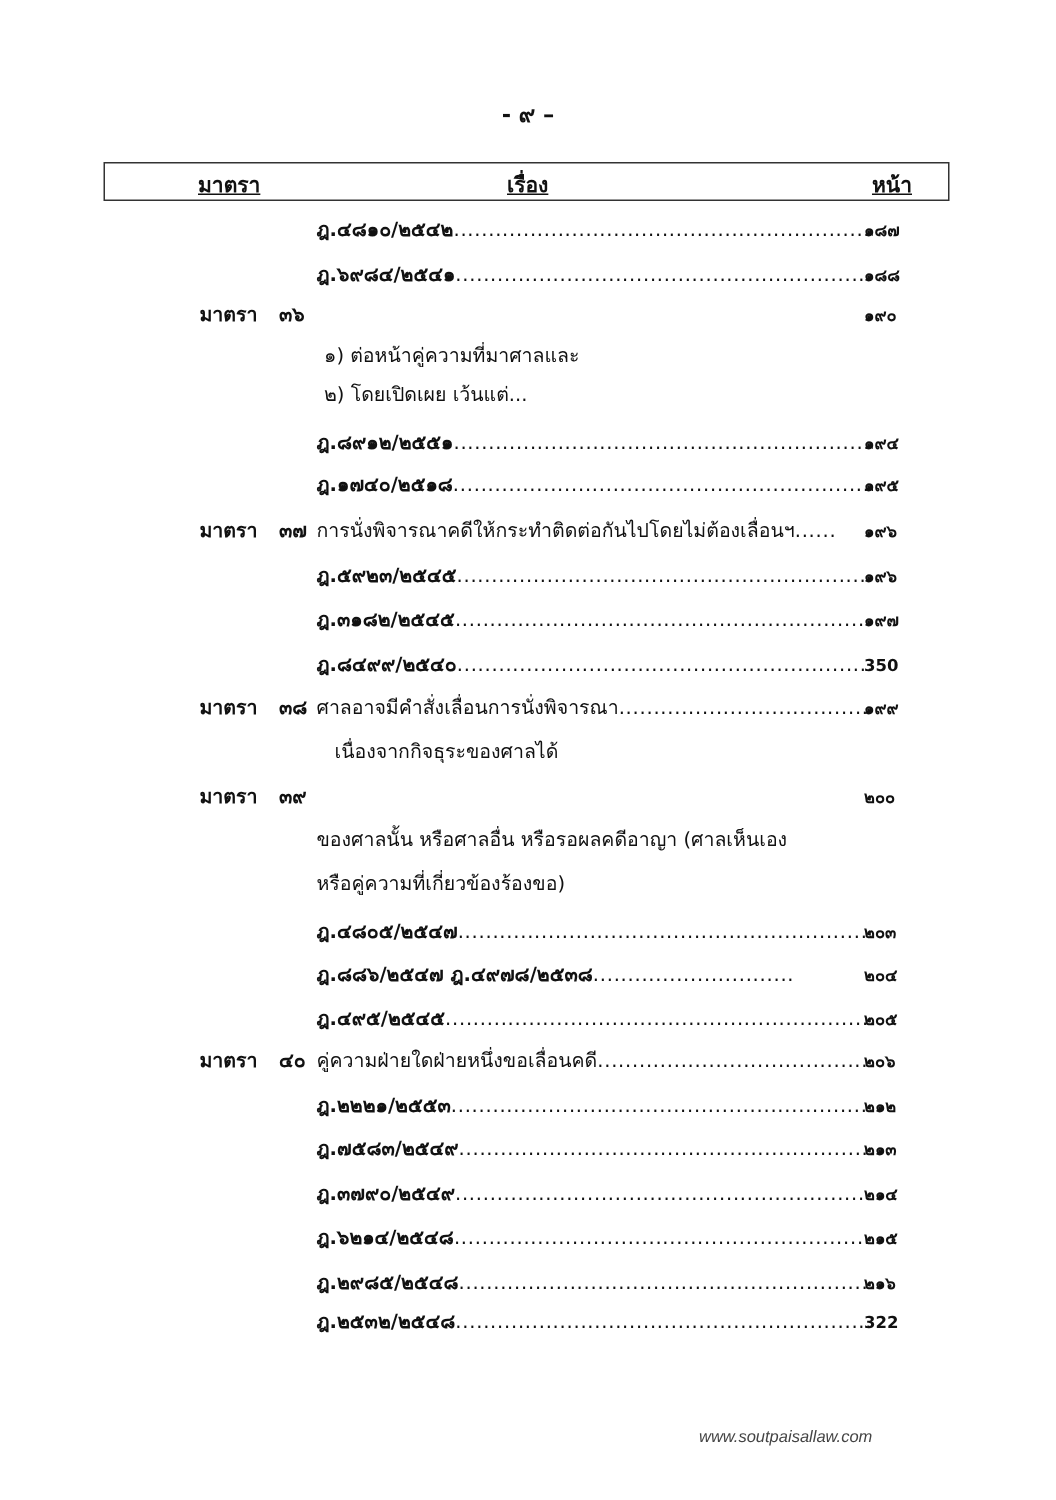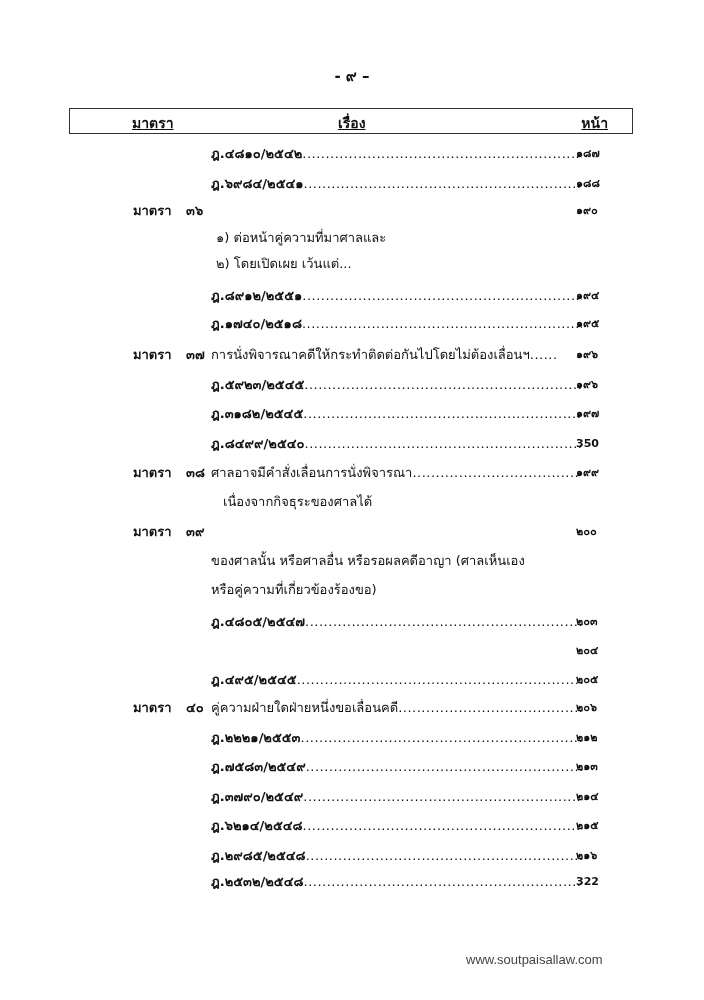--- a/index.html
+++ b/index.html
@@ -78,21 +78,22 @@
     .row .pg {
       position: absolute;
       left: 576px;
       font-weight: bold;
       font-size: 11px;
     }
     .footer {
       position: absolute;
       top: 952px;
       left: 466px;
-      font-size: 13px;
+      font-style: italic;
+      font-size: 11px;
       color: #444444;
       font-family: "Liberation Sans", sans-serif;
     }
   </style>
 </head>
 <body>
 
 <div class="page-number">- ๙ –</div>
 
 <div class="header-box">
@@ -165,20 +166,21 @@
       <span class="text"><span>ของศาลนั้น หรือศาลอื่น หรือรอผลคดีอาญา (ศาลเห็นเอง</span></span>
     </div>
     <div class="row" style="top: 579px;">
       <span class="text"><span>หรือคู่ความที่เกี่ยวข้องร้องขอ)</span></span>
     </div>
     <div class="row" style="top: 611px;">
       <span class="text bold"><span>ฎ.๔๘๐๕/๒๕๔๗</span><span class="leader">...................................................................</span></span>
       <span class="pg">๒๐๓</span>
     </div>
     <div class="row" style="top: 640px;">
+      <span class="text bold"><span>ฎ.๘๘๖/๒๕๔๗       ฎ.๔๙๗๘/๒๕๓๘</span><span class="leader">.............................</span></span>
       <span class="pg">๒๐๔</span>
     </div>
     <div class="row" style="top: 669px;">
       <span class="text bold"><span>ฎ.๔๙๕/๒๕๔๕</span><span class="leader">...................................................................</span></span>
       <span class="pg">๒๐๕</span>
     </div>
     <div class="row" style="top: 697px;">
       <span class="label">มาตรา</span>
       <span class="num">๔๐</span>
       <span class="text"><span>คู่ความฝ่ายใดฝ่ายหนึ่งขอเลื่อนคดี</span><span class="leader">.........................................</span></span>

